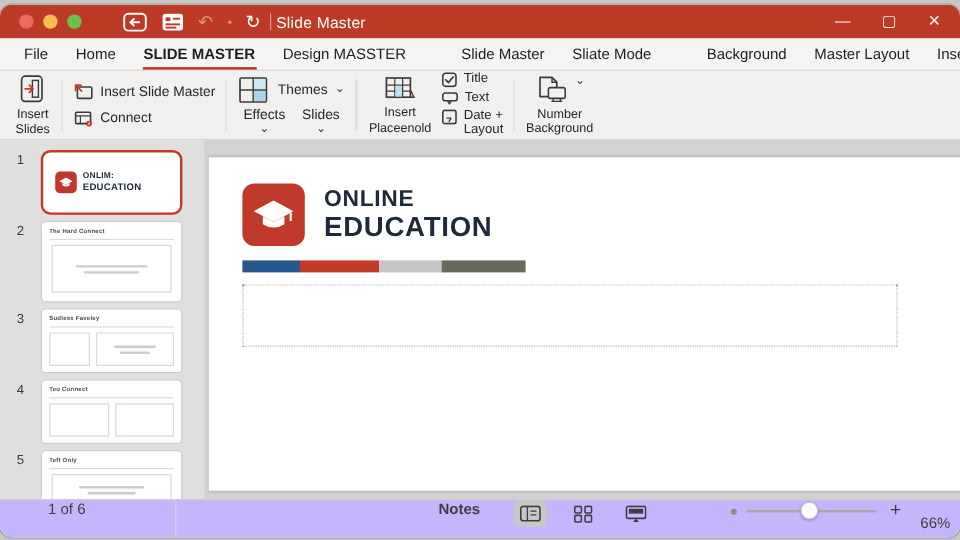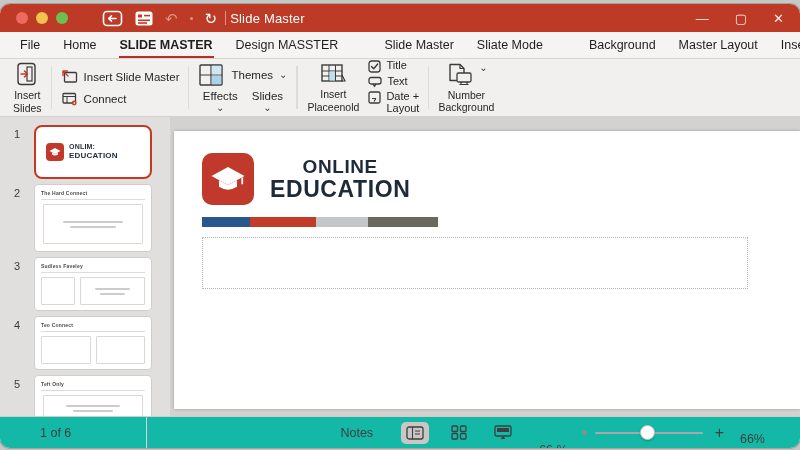--- a/index.html
+++ b/index.html
@@ -71,36 +71,36 @@
     justify-content:center; align-items:center; gap:3px; }
   .pline { height:2px; background:#ccccca; border-radius:1px; }
   .boxrow { display:flex; gap:5px; }
 
   .canvas { flex:1; background:#d3d2d0; padding:14px 0 7px 4px; overflow:hidden; }
   .slide { background:#fff; height:100%; box-shadow:0 0 3px rgba(0,0,0,.25);
     padding:22px 0 0 28px; }
   .logo-row { display:flex; align-items:center; gap:16px; }
   .logo-sq { width:52px; height:52px; border-radius:10px; display:flex; align-items:center;
     justify-content:center; flex:none; }
-  .logo-tx { color:#1e2a3a; font-weight:800; line-height:1.05; letter-spacing:.6px;text-align:center; }
+  .logo-tx { color:#1e2a3a; font-weight:800; line-height:1.05; letter-spacing:.6px; }
   .logo-tx .l1 { font-size:19px; } .logo-tx .l2 { font-size:23px; }
   .segbar { display:flex; height:10px; width:236px; margin-top:12px; }
   .seg1 { width:48px; } .seg2 { width:66px; } .seg3 { width:52px; } .seg4 { width:70px; }
   .ph { width:546px; border:1px dotted #b3b2b0; }
   .ph1 { margin-top:14px; height:47px; display:flex; align-items:center; padding-left:15px;
     font-size:26px; color:#232e38; cursor:text; }
   .ph2 { margin-top:10px; height:52px; cursor:text; }
 
   
-  .statusbar { position:absolute; left:0; right:0; bottom:0; height:32px; background:#14b8a6;
-    border-top:1px solid #cfcecc; display:flex; align-items:center; font-size:12.5px;
-    color:#3e3e40; padding:0 35px 0 0; }
+  .statusbar { position:absolute; left:0; right:0; bottom:0; height:32px; background:#c4b5fd;
+    border-top:1px solid #cfcecc; display:flex; align-items:flex-start; font-size:12.5px;
+    color:#3e3e40; padding:0 8px 0 0; }
   .sb-page { margin-left:40px; }
   .sb-vdiv { width:1px; height:31px; background:#d4d3d1; margin-left:75px; }
-  .sb-notes { margin-left:auto; cursor:default; }
+  .sb-notes { margin-left:auto; cursor:default;font-weight:bold; }
   .viewbtns { display:flex; align-items:center; gap:16px; margin-left:28px; }
   .vb { width:28px; height:22px; display:flex; align-items:center; justify-content:center;
     border-radius:5px; cursor:default; }
   .vb.sel { background:#c8c7c5; }
   .sb-zoomval { margin-left:22px;margin-top:35px; }
   .slider { display:flex; align-items:center; gap:8px; margin-left:14px; }
   .sl-dot { width:5px; height:5px; border-radius:50%; background:#8e8d8b; }
   .sl-track { position:relative; width:108px; height:2px; background:#a9a8a6; border-radius:1px; }
   .sl-handle { position:absolute; top:-7px; left:42%; width:15px; height:15px; border-radius:50%;
     background:#fdfdfd; border:1px solid #c4c3c1; box-shadow:0 1px 2px rgba(0,0,0,.25); }

